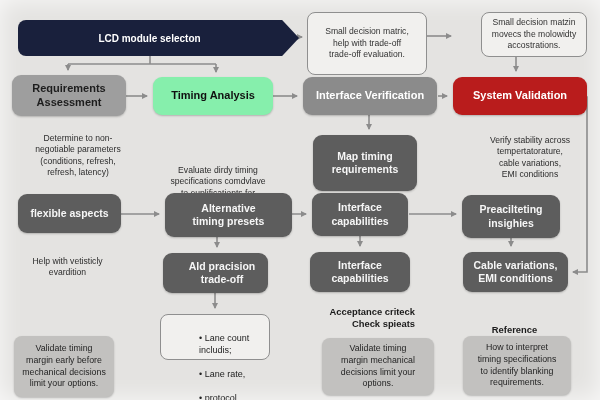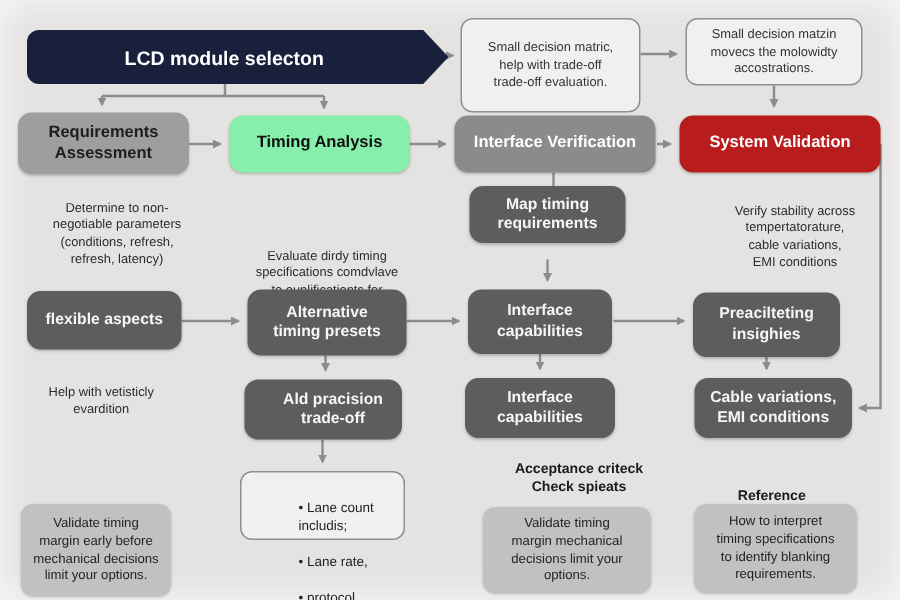--- a/index.html
+++ b/index.html
@@ -9,21 +9,21 @@
     box-shadow: inset 0 0 24px rgba(255,255,255,.8);
     font-family:"Liberation Sans",sans-serif;
     overflow:hidden;
   }
   .node{
     position:absolute;display:flex;align-items:center;justify-content:center;
     text-align:center;white-space:pre-line;border-radius:9px;box-sizing:border-box;
     box-shadow:0 1px 2px rgba(0,0,0,.22);
   }
   .banner{
-    background:#19203c;color:#ffffff;font-weight:bold;font-size:13px;
+    background:#19203c;color:#ffffff;font-weight:bold;font-size:10px;
     border-radius:8px;
     clip-path:polygon(0 0, 94% 0, 100% 50%, 94% 100%, 0 100%);
     box-shadow:none;
     padding-right:18px;
   }
   .stage{font-weight:bold;font-size:11px;line-height:1.2;}
   .dark{background:#5d5d5d;color:#f6f6f6;font-weight:bold;font-size:10.5px;line-height:1.25;}
   .note-outline{
     background:#f1f0ee;border:1.5px solid #8f8f8f;color:#333333;
     font-size:8.6px;line-height:1.32;border-radius:8px;box-shadow:none;
@@ -78,21 +78,21 @@
       <path d="M215,293 V308" marker-end="url(#ah)"></path>
       <path d="M576,97 H587 V272 H573" marker-end="url(#ah)"></path>
     </g>
   </svg>
 
   <div class="node banner" style="left:18px;top:20px;width:281px;height:36px;">LCD module selecton</div>
 
   <div class="node note-outline" style="left:307px;top:12px;width:120px;height:63px;">Small decision matric,
 help with trade-off
 trade-off evaluation.</div>
-  <div class="node note-outline" style="left:457px;top:12px;width:118px;height:45px;">Small decision matzin
+  <div class="node note-outline" style="left:481px;top:12px;width:106px;height:45px;">Small decision matzin
 movecs the molowidty
 accostrations.</div>
 
   <div class="node stage" style="left:12px;top:75px;width:114px;height:41px;background:#9e9e9e;color:#1d1d1d;">Requirements
 Assessment</div>
   <div class="node stage" style="left:153px;top:77px;width:120px;height:38px;background:#86efac;color:#101010;">Timing Analysis</div>
   <div class="node stage" style="left:303px;top:77px;width:134px;height:38px;background:#8b8b8b;color:#ffffff;">Interface Verification</div>
   <div class="node stage" style="left:453px;top:77px;width:134px;height:38px;background:#b91c1c;color:#ffffff;">System Validation</div>
 
   <div class="text-block" style="left:8px;top:133px;width:140px;">Determine to non-
@@ -104,24 +104,24 @@
 to euplificationts for
 blanking flexibility to
 blanking flexibility)</div>
   <div class="text-block" style="left:462px;top:135px;width:136px;">Verify stability across
 tempertatorature,
 cable variations,
 EMI conditions</div>
   <div class="text-block" style="left:15px;top:256px;width:105px;">Help with vetisticly
 evardition</div>
 
-  <div class="node dark" style="left:313px;top:124px;width:104px;height:38px;">Map timing
+  <div class="node dark" style="left:313px;top:135px;width:104px;height:56px;">Map timing
 requirements</div>
   <div class="node dark" style="left:18px;top:194px;width:103px;height:39px;">flexible aspects</div>
-  <div class="node dark" style="left:165px;top:193px;width:106px;height:44px;">Alternative
+  <div class="node dark" style="left:165px;top:193px;width:127px;height:44px;">Alternative
 timing presets</div>
   <div class="node dark" style="left:312px;top:193px;width:96px;height:43px;">Interface
 capabilities</div>
   <div class="node dark" style="left:462px;top:195px;width:98px;height:43px;">Preacilteting
 insighies</div>
   <div class="node dark" style="left:163px;top:253px;width:105px;height:40px;padding-left:13px;">Ald pracision
 trade-off</div>
   <div class="node dark" style="left:310px;top:252px;width:100px;height:40px;">Interface
 capabilities</div>
   <div class="node dark" style="left:463px;top:252px;width:105px;height:40px;">Cable variations,
@@ -133,21 +133,21 @@
       <li>Lane rate,</li>
       <li>protocol efficiency.</li>
     </ul>
   </div>
 
   <div class="node note-fill" style="left:14px;top:336px;width:100px;height:61px;">Validate timing
 margin early before
 mechanical decisions
 limit your options.</div>
 
-  <div class="text-block heading" style="left:330px;top:306px;width:112px;">Acceptance criteck
+  <div class="text-block heading" style="left:303px;top:306px;width:112px;text-align:right;">Acceptance criteck
 Check spieats</div>
   <div class="node note-fill" style="left:322px;top:338px;width:112px;height:57px;">Validate timing
 margin mechanical
 decisions limit your
 options.</div>
 
   <div class="text-block heading" style="left:457px;top:324px;width:115px;">Reference</div>
   <div class="node note-fill" style="left:463px;top:336px;width:108px;height:59px;">How to interpret
 timing specifications
 to identify blanking

